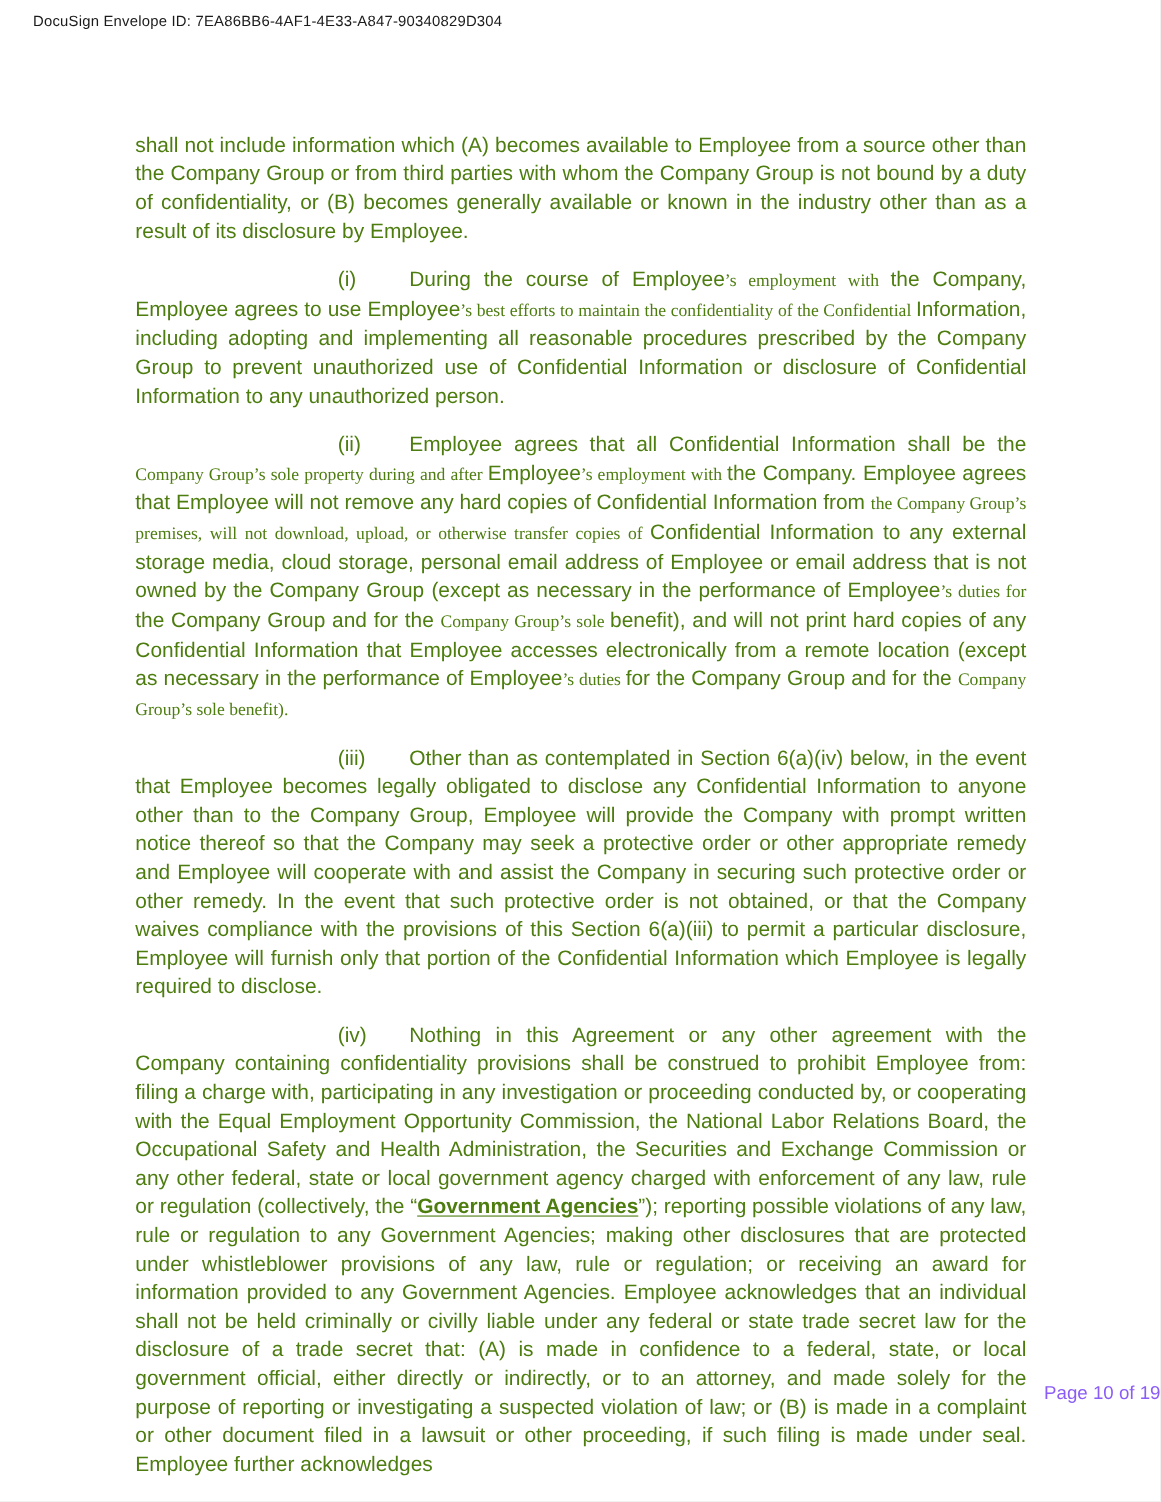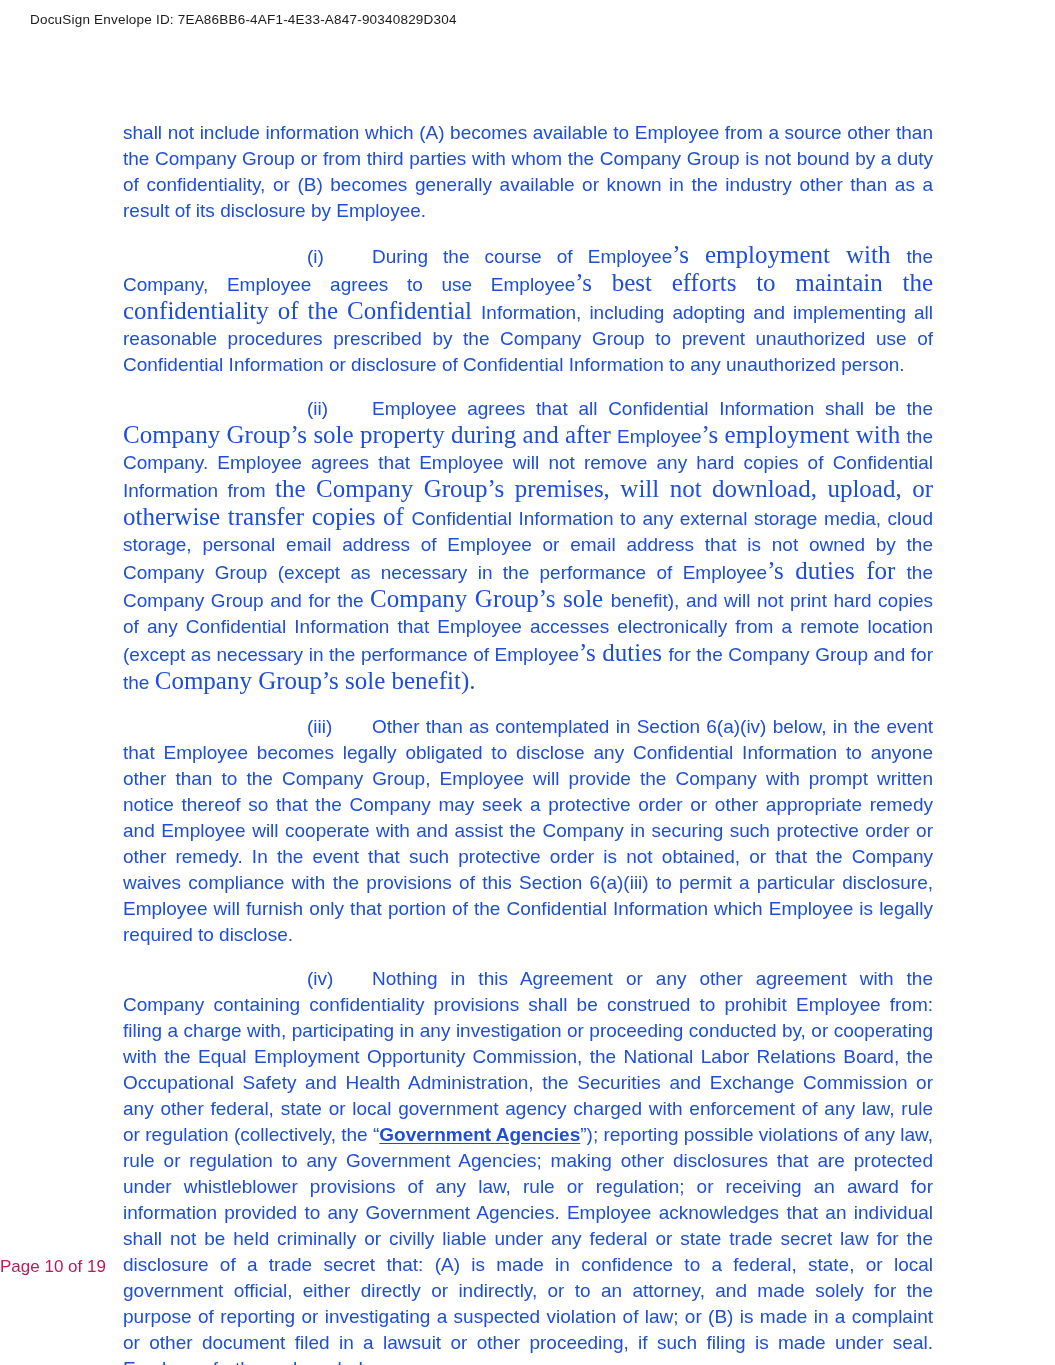--- a/index.html
+++ b/index.html
@@ -23,45 +23,46 @@
   .doc-body {
     position: absolute;
     left: 123px;
     top: 120px;
     width: 810px;
   }
   .para {
     margin: 0 0 18px 0;
     font: 19px/26px "Liberation Sans", sans-serif;
     text-align: justify;
-    color: #1d4ed8;
+    color: #4d7c0f;
   }
   .para.indented { text-indent: 184px; }
   .marker {
     display: inline-block;
     width: 65px;
     text-indent: 0;
   }
   .serif {
     font-family: "Liberation Serif", serif;
-    font-size: 25px;
+    font-size: 16px;
   }
   .underline {
     text-decoration: underline;
     text-underline-offset: 2px;
     font-weight: bold;
   }
   .page-footer {
     position: absolute;
     top: 1256px;
     left: 0;
     right: 0;
-    text-align: left;
+    text-align: right;
     font: 17px/22px "Liberation Sans", sans-serif;
-    color: #be185d;
+    color: #8b5cf6;
+    padding-left: 34px;
   }
 </style>
 </head>
 <body>
 
 <div class="page">
 
   <div class="docusign-header">DocuSign Envelope ID: 7EA86BB6-4AF1-4E33-A847-90340829D304</div>
 
   <div class="doc-body">

